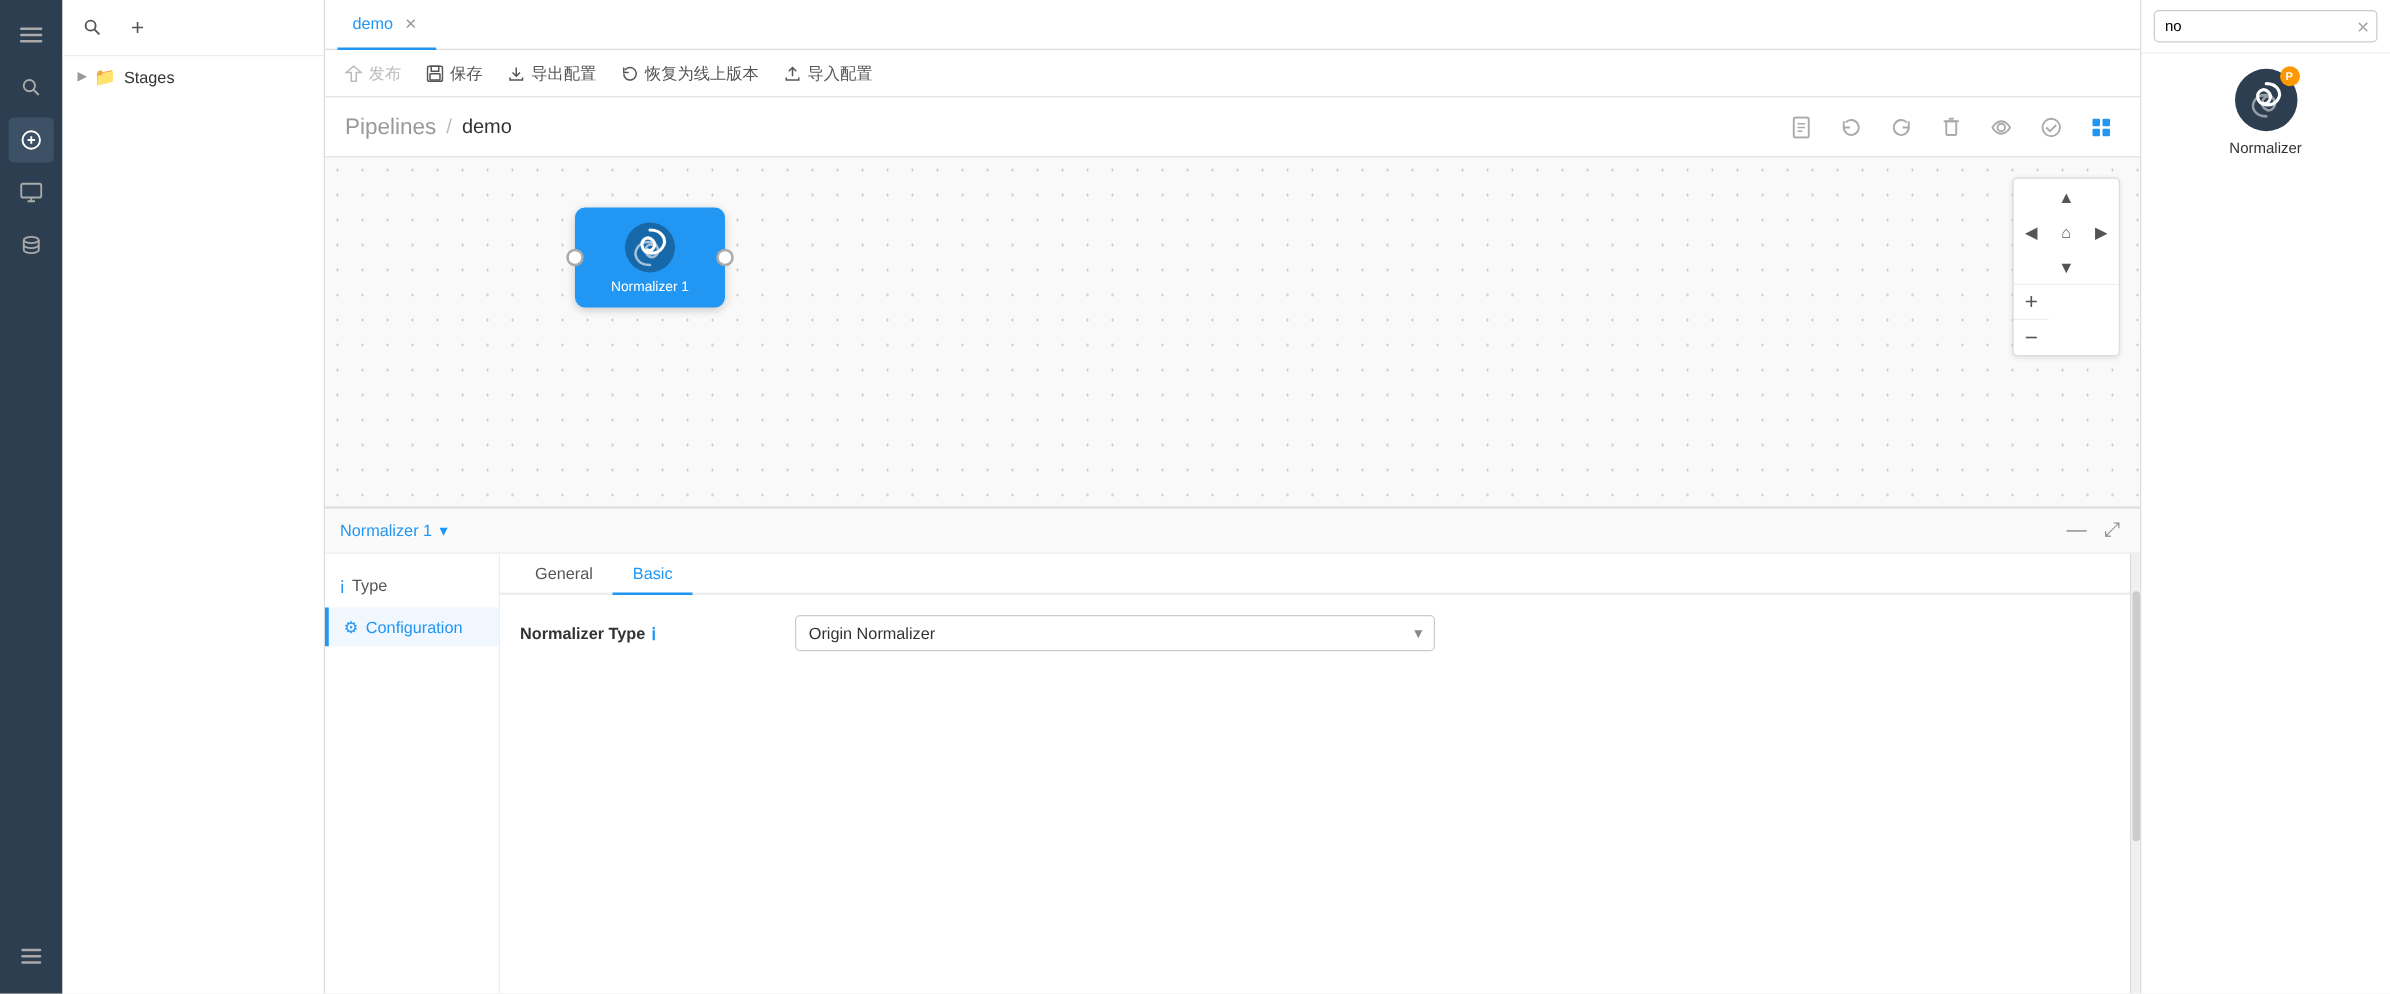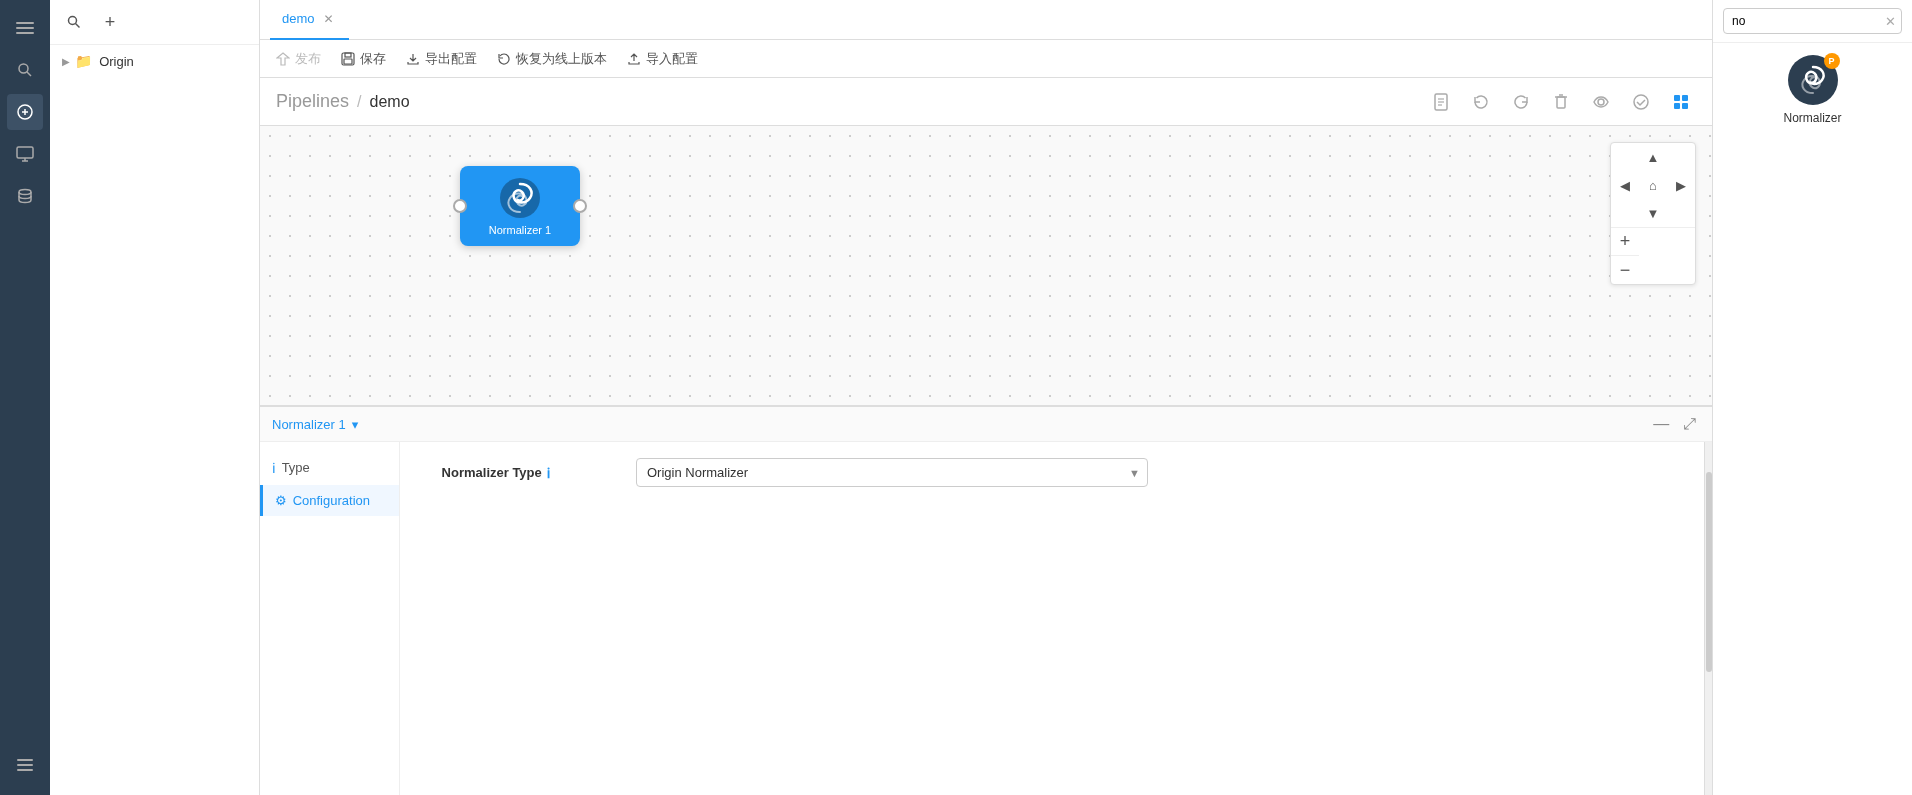--- a/index.html
+++ b/index.html
@@ -265,21 +265,21 @@
     .detail-body {
       flex: 1; padding: 16px; overflow-y: auto;
     }
 
     
     .form-row {
       display: flex; align-items: center; gap: 12px; margin-bottom: 12px;
     }
     .form-label {
       font-size: 13px; font-weight: 600; color: #333; min-width: 160px;
-      display: flex; align-items: center; gap: 5px; justify-content: center;
+      display: flex; align-items: center; gap: 5px;
     }
     .form-label .info-icon {
       color: #2196f3; font-size: 14px;
     }
     .form-select-wrapper {
       flex: 1; max-width: 560px; position: relative; padding-left: 48px;
     }
     .form-select {
       width: 100%; padding: 6px 30px 6px 10px;
       border: 1px solid #ccc; border-radius: 4px;
@@ -422,21 +422,21 @@
       <svg width="14" height="14" viewBox="0 0 14 14" fill="none">
         <circle cx="5.5" cy="5.5" r="4" stroke="#555" stroke-width="1.5"></circle>
         <line x1="8.5" y1="8.5" x2="12.5" y2="12.5" stroke="#555" stroke-width="1.5"></line>
       </svg>
     </button>
     <button class="nav-add-btn">+</button>
   </div>
   <div class="nav-item">
     <span class="arrow">▶</span>
     <span class="folder-icon">📁</span>
-    <span>Origin</span>
+    <span>Stages</span>
   </div>
 </div>
 
 <div class="main-area">
 
   <div class="tab-bar">
     <div class="tab-item active">
       <span>demo</span>
       <span class="tab-close">✕</span>
     </div>
@@ -591,20 +591,24 @@
             <span>Type</span>
           </div>
           <div class="detail-tab-left active">
             <span style="font-size:13px;">⚙</span>
             <span>Configuration</span>
           </div>
         </div>
 
         <div class="detail-right">
 
+          <div class="detail-top-tabs">
+            <div class="detail-top-tab">General</div>
+            <div class="detail-top-tab active">Basic</div>
+          </div>
 
           <div class="detail-body">
             <div class="form-row">
               <div class="form-label">
                 <span>Normalizer Type</span>
                 <span class="info-icon">ℹ</span>
               </div>
               <div class="form-select-wrapper">
                 <select class="form-select">
                   <option>Origin Normalizer</option>

